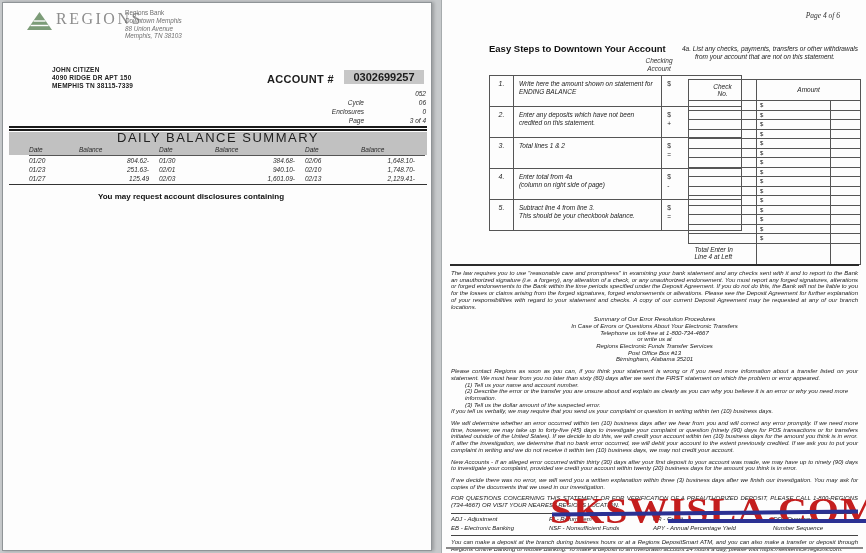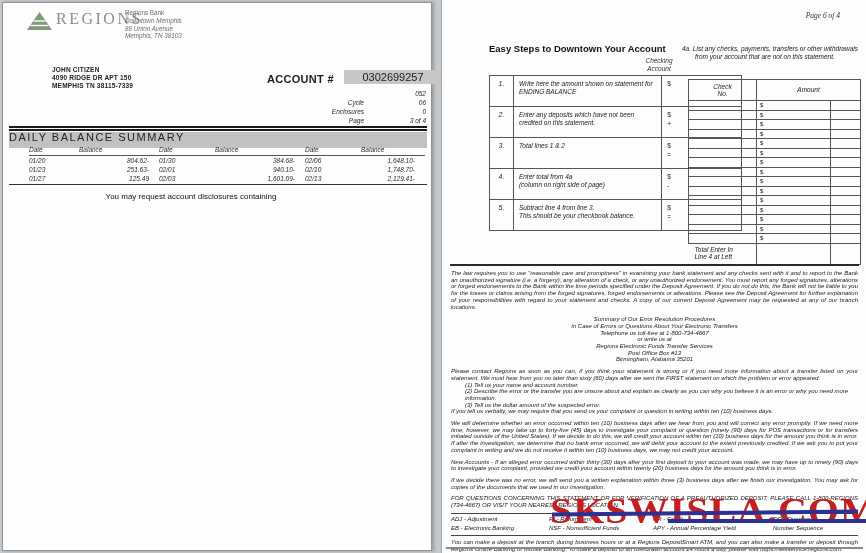--- a/index.html
+++ b/index.html
@@ -12,33 +12,33 @@
   .page-left { left:2px; top:2px; width:430px; height:549px; border:1px solid #8f9497; box-shadow:2px 0 3px rgba(0,0,0,0.22); }
   .page-right { left:441px; top:0; width:425px; height:553px; border-left:1px solid #a6abad; }
 
   
   .logo-icon { position:absolute; left:24px; top:9px; width:25px; height:18px; }
   .brand { position:absolute; left:53px; top:7px; font-family:"Liberation Serif", serif; font-size:16px; letter-spacing:2.5px; color:#8d8d8d; }
   .bank-address { position:absolute; left:122px; top:6px; font-size:6.3px; line-height:7.8px; color:#6f6f6f; }
   .bank-address .it { font-style:italic; }
   .customer { position:absolute; left:49px; top:63px; font-size:6.5px; font-weight:bold; line-height:8px; color:#222; letter-spacing:0.2px; }
   .acct-label { position:absolute; left:264px; top:70px; font-size:11px; font-weight:bold; letter-spacing:0.3px; }
-  .acct-num { position:absolute; left:341px; top:67px; width:98px; height:14px; background:#c7c7c7; font-size:11px; font-weight:normal; text-align:center; line-height:14px; }
+  .acct-num { position:absolute; left:341px; top:67px; width:80px; height:14px; background:#c7c7c7; font-size:11px; font-weight:bold; text-align:center; line-height:14px; }
   .meta { position:absolute; left:230px; top:87px; width:193px; font-size:6.5px; font-style:italic; color:#2a2a2a; }
   .meta-row { display:flex; height:9px; }
   .meta-label { flex:1; text-align:right; }
   .meta-value { width:62px; text-align:right; }
   .dbl-rule { position:absolute; left:6px; top:123px; width:418px; height:5px; border-top:2px solid #1a1a1a; border-bottom:2px solid #1a1a1a; }
-  .summary-bar { position:absolute; left:6px; top:129px; width:418px; height:16px; background:#c1c1c1; text-align:left; font-size:11px; line-height:11px; letter-spacing:1.5px; color:#222; }
+  .summary-bar { position:absolute; left:6px; top:129px; width:418px; height:23px; background:#c1c1c1; text-align:center; font-size:13px; line-height:11px; letter-spacing:1.5px; color:#222; }
   .summary-table { position:absolute; left:26px; top:143px; width:396px; border-collapse:collapse; font-size:6.5px; font-style:italic; color:#2a2a2a; }
   .summary-table th { font-weight:normal; text-align:left; border-bottom:1px solid #555; padding-bottom:1px; height:9px; }
   .summary-table td { height:9px; padding-top:1px; }
   .summary-table .bal { text-align:right; padding-right:10px; }
   .thin-rule { position:absolute; left:6px; top:181px; width:418px; height:1px; background:#333; }
-  .disclosure { position:absolute; left:0; top:189px; width:376px; text-align:center; font-weight:normal; font-size:8px; line-height:9.6px; color:#111; }
+  .disclosure { position:absolute; left:0; top:189px; width:376px; text-align:center; font-weight:bold; font-size:8px; line-height:9.6px; color:#111; }
 
   
   .page-label { position:absolute; right:26px; top:11px; font-family:"Liberation Serif", serif; font-style:italic; font-size:7.5px; color:#333; }
   .ebs-title { position:absolute; left:47px; top:43px; font-size:9.5px; font-weight:bold; color:#111; }
   .checking-label { position:absolute; left:181px; top:57px; width:72px; text-align:center; font-size:6.5px; font-style:italic; line-height:7.5px; color:#333; }
   .steps-table { position:absolute; left:47px; top:75px; width:253px; border-collapse:collapse; font-style:italic; color:#222; }
   .steps-table tr { height:31px; }
   .steps-table td { border:1px solid #555; vertical-align:top; }
   .s-num { width:24px; text-align:center; font-size:7px; padding-top:4px; }
   .s-desc { width:149px; font-size:6.5px; line-height:7.6px; padding:4px 5px; }
@@ -160,21 +160,21 @@
     </tbody>
       </table>
 
     <div class="thin-rule"></div>
     <div class="disclosure">
       <div>You may request account disclosures containing</div>
     </div>
   </div>
 
   <div class="page page-right">
-    <div class="page-label">Page 6 of 4</div>
+    <div class="page-label">Page 4 of 6</div>
     <div class="ebs-title">Easy Steps to Downtown Your Account</div>
 
     <div class="checking-label">
       <div>Checking</div>
       <div>Account</div>
     </div>
 
     <table class="steps-table">
       <tbody>
           <tr>

